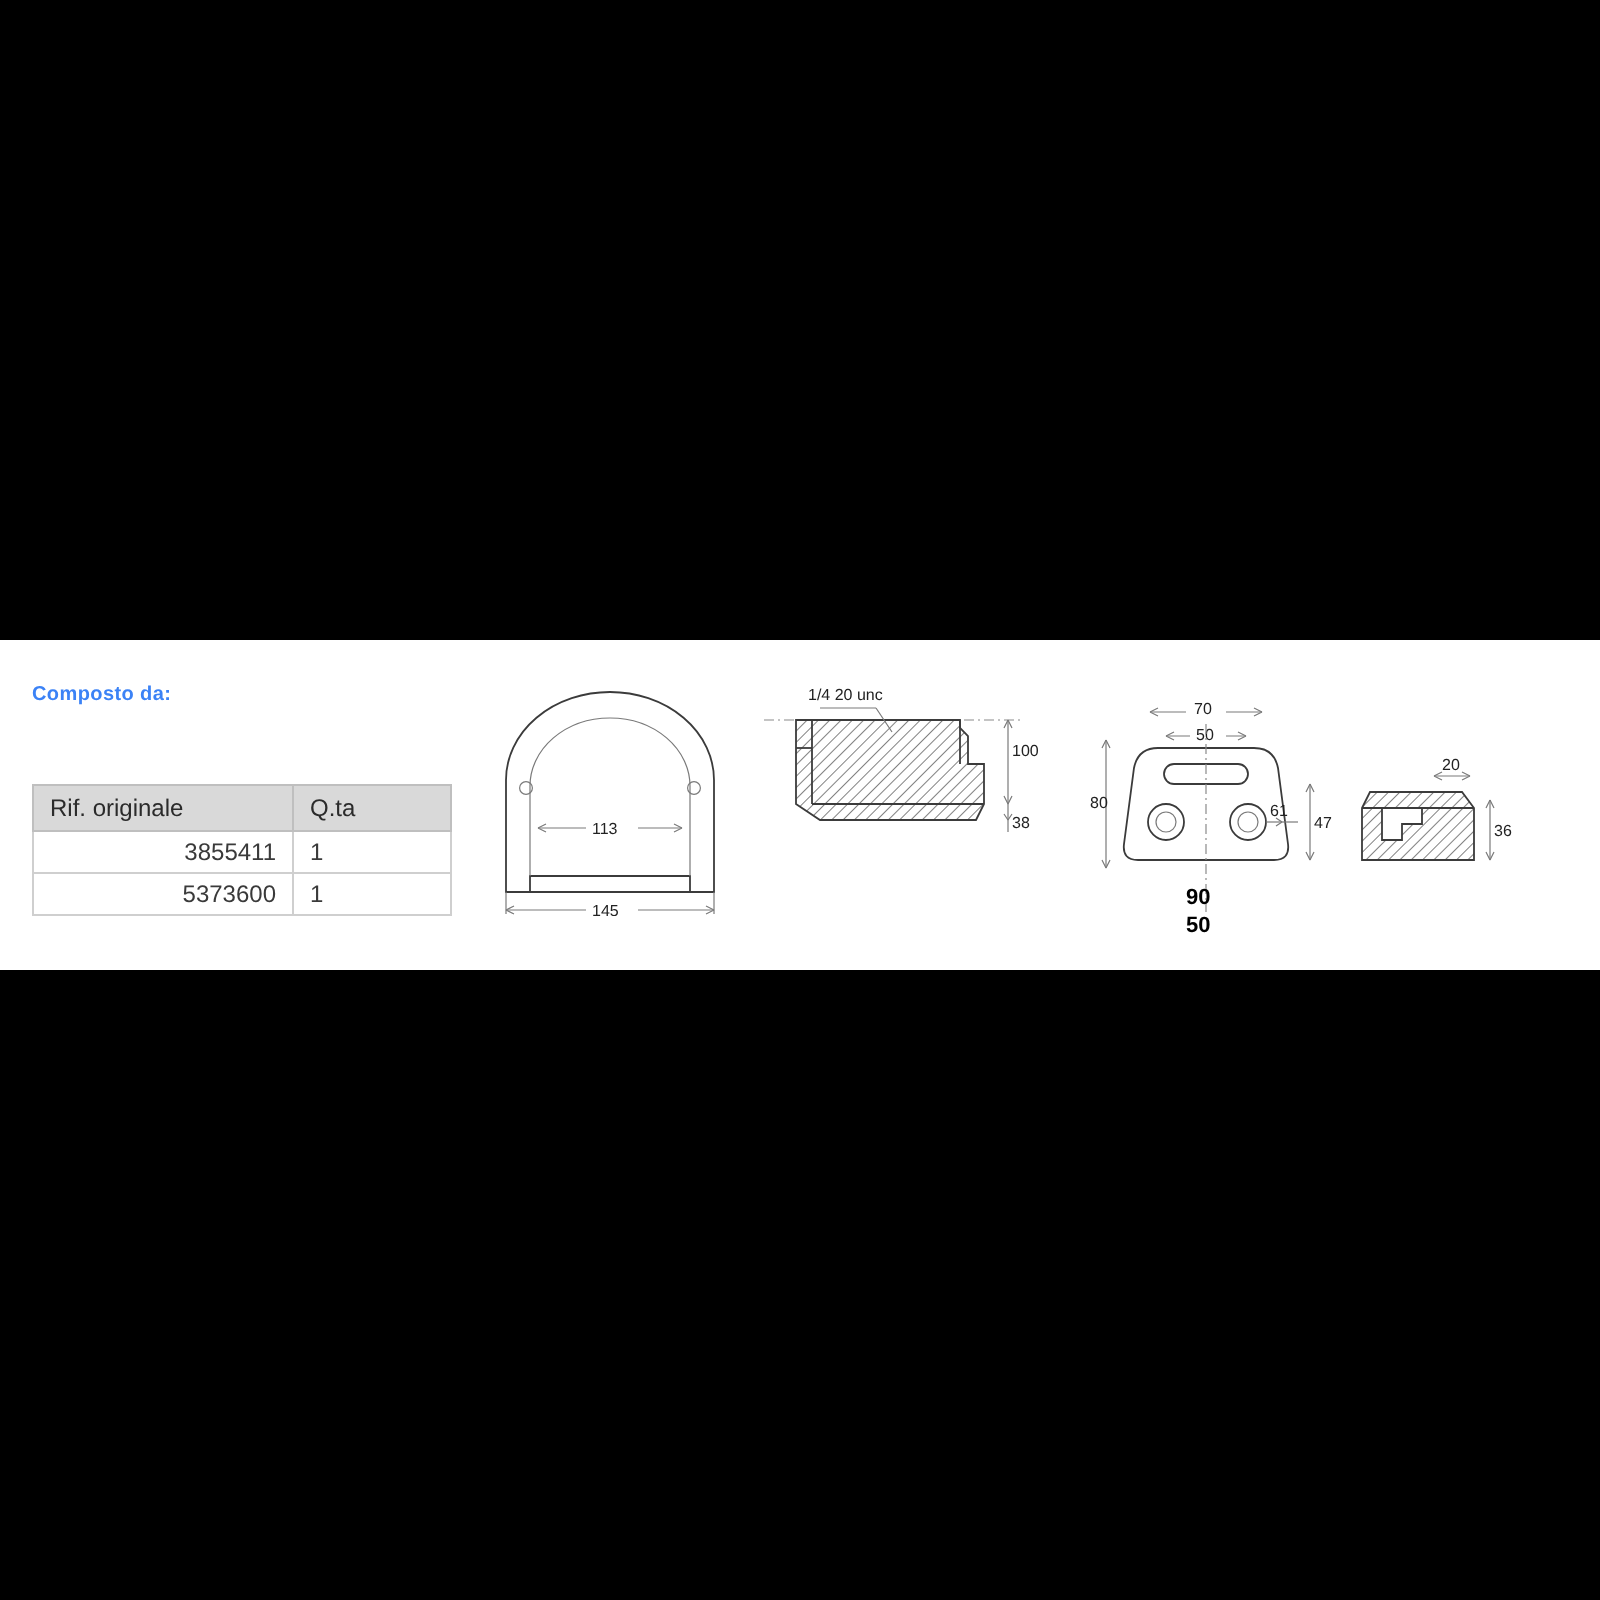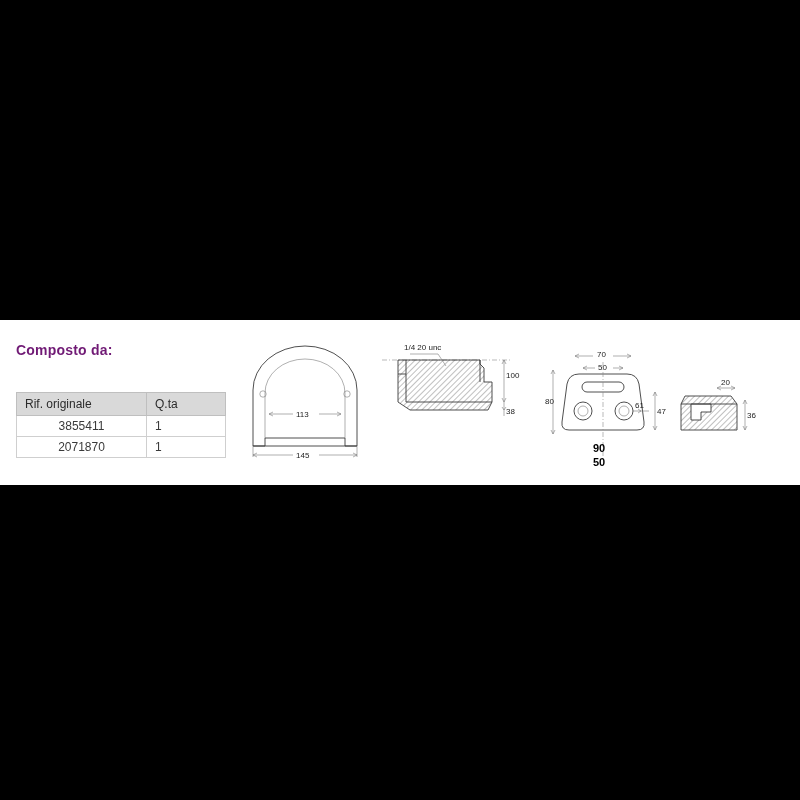--- a/index.html
+++ b/index.html
@@ -21,23 +21,23 @@
     width: 800px;
     height: 165px;
     background: #ffffff;
   }
 
   
   .composed-title {
     position: absolute;
     left: 16px;
     top: 22px;
-    font-size: 14px;
+    font-size: 10px;
     font-weight: bold;
-    color: #701a75;
+    color: #3b82f6;
     letter-spacing: .2px;
   }
 
   table.parts {
     position: absolute;
     left: 16px;
     top: 72px;
     border-collapse: collapse;
     width: 210px;
     font-size: 12px;
@@ -60,21 +60,21 @@
     color: #3a3a3a;
     font-size: 12px;
   }
   table.parts td.qty, table.parts th.qty {
     text-align: left;
     width: 62px;
   }
   table.parts td.ref, table.parts th.ref {
     text-align: left;
   }
-  table.parts td.ref { text-align: center; }
+  table.parts td.ref { text-align: right; }
 
   
   .drawing {
     position: absolute;
   }
   #drawing-side   { left: 245px; top: 18px; }
   #drawing-section{ left: 380px; top: 18px; }
   #drawing-plate  { left: 545px; top: 10px; }
 
   .dimtext {
@@ -120,21 +120,21 @@
         <th class="ref">Rif. originale</th>
         <th class="qty">Q.ta</th>
       </tr>
     </thead>
     <tbody>
       <tr>
         <td class="ref">3855411</td>
         <td class="qty">1</td>
       </tr>
       <tr>
-        <td class="ref">2071870</td>
+        <td class="ref">5373600</td>
         <td class="qty">1</td>
       </tr>
     </tbody>
   </table>
 
   <svg width="0" height="0" style="position:absolute" aria-hidden="true">
     <defs>
       <pattern id="hatchpat" width="4" height="4" patternTransform="rotate(45)" patternUnits="userSpaceOnUse">
         <line x1="0" y1="0" x2="0" y2="4" stroke="#4a4a4a" stroke-width="0.7"></line>
       </pattern>

